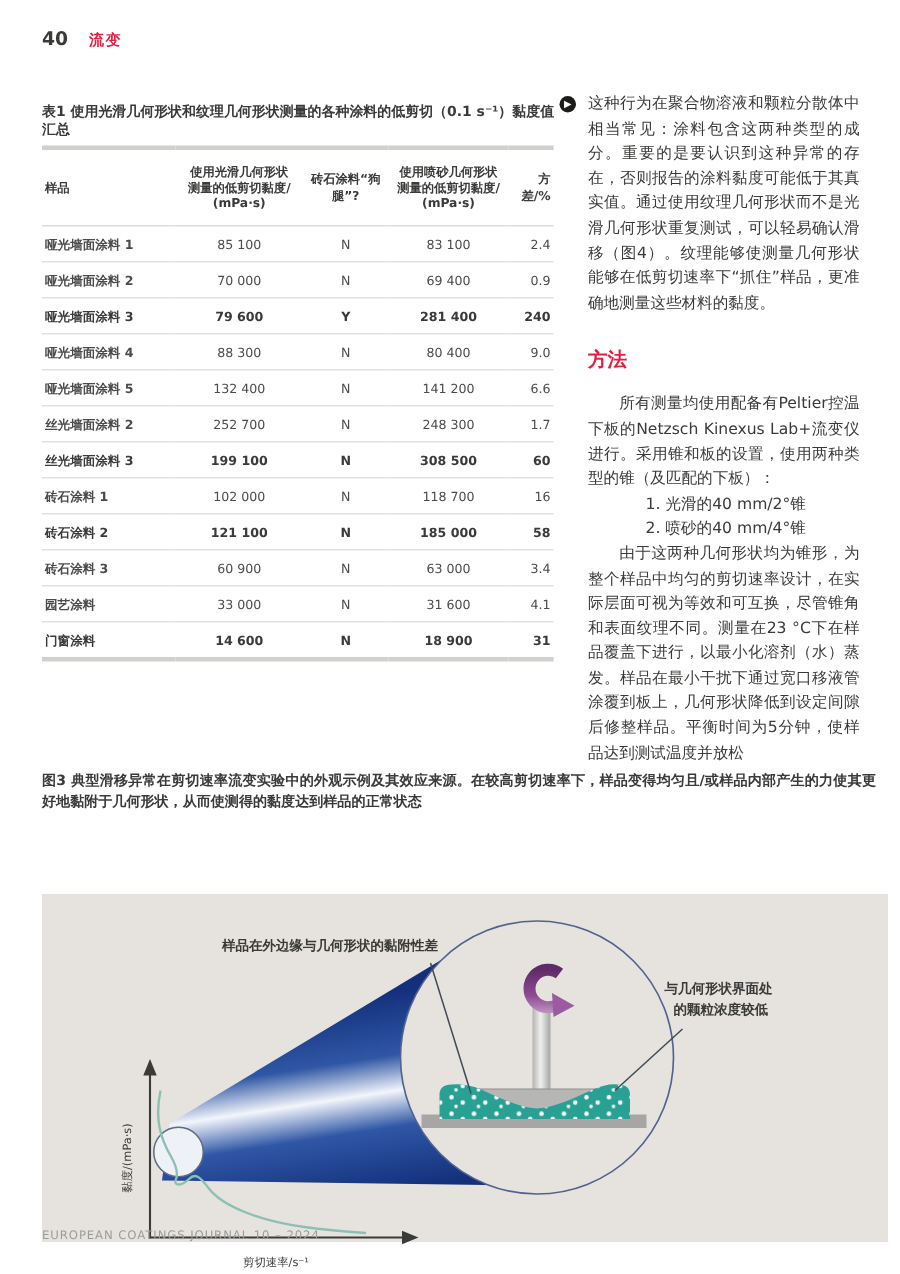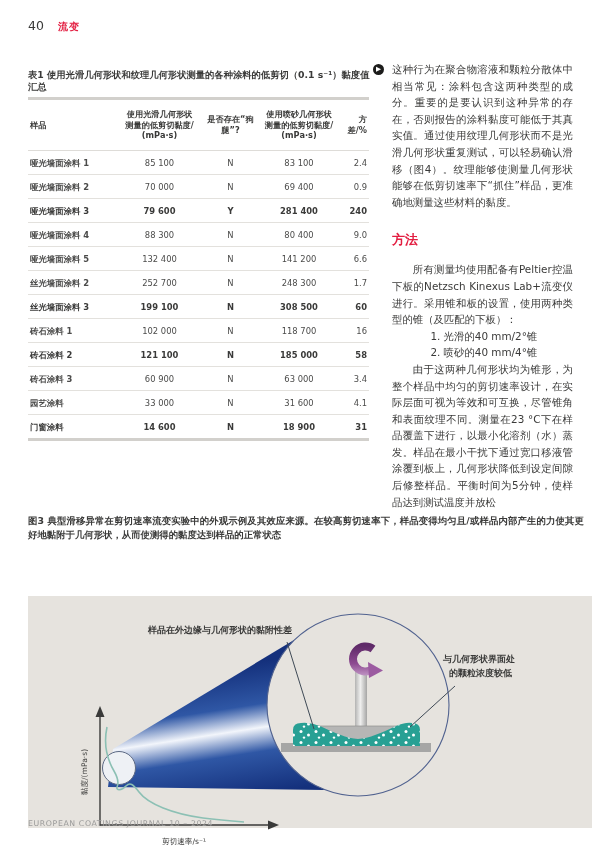--- a/index.html
+++ b/index.html
@@ -6,21 +6,21 @@
   html,body { width:600px; height:849px; }
   body {
     position:relative;
     background:#ffffff;
     font-family:"DejaVu Sans", sans-serif;
     color:#3a3a39;
     overflow:hidden;
   }
   
   .page-header { position:absolute; top:18px; left:28px; display:flex; align-items:baseline; gap:14px; }
-  .page-num { font-size:12.5px; font-weight:normal; color:#3a3a39; }
+  .page-num { font-size:12.5px; font-weight:bold; color:#3a3a39; }
   .section-title { font-size:10px; font-weight:bold; color:#e31e41; letter-spacing:1px; }
 
   
   .table-title {
     position:absolute; left:28px; top:69px; width:346px;
     font-size:9.3px; font-weight:bold; line-height:12px; color:#3a3a39;
   }
   .tbl-wrap { position:absolute; left:28px; top:97px; width:341px; }
   table.coatings {
     width:100%; border-collapse:collapse;
@@ -88,21 +88,21 @@
 <div class="table-title">表1 使用光滑几何形状和纹理几何形状测量的各种涂料的低剪切（0.1 s⁻¹）黏度值汇总</div>
 
 <div class="tbl-wrap">
   <table class="coatings">
     <thead>
       <tr>
         <th class="c1">样品</th>
         <th class="c2">使用光滑几何形状
 测量的低剪切黏度/
 (mPa·s)</th>
-        <th class="c3">是否存在“狗腿”?</th>
+        <th class="c3">砖石涂料“狗腿”?</th>
         <th class="c4">使用喷砂几何形状
 测量的低剪切黏度/
 (mPa·s)</th>
         <th class="c5">方差/%</th>
       </tr>
     </thead>
     <tbody>
         <tr>
           <td class="c1">哑光墙面涂料 1</td>
           <td class="c2">85 100</td>

